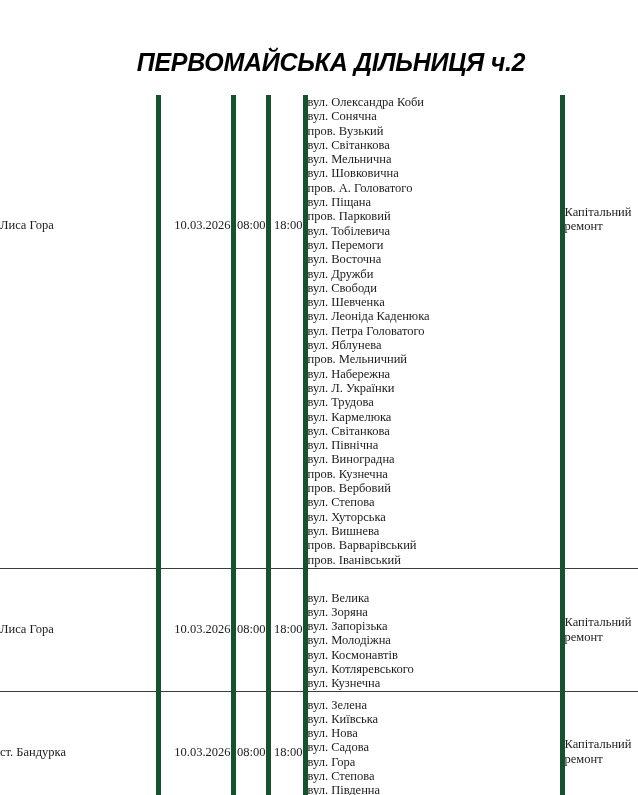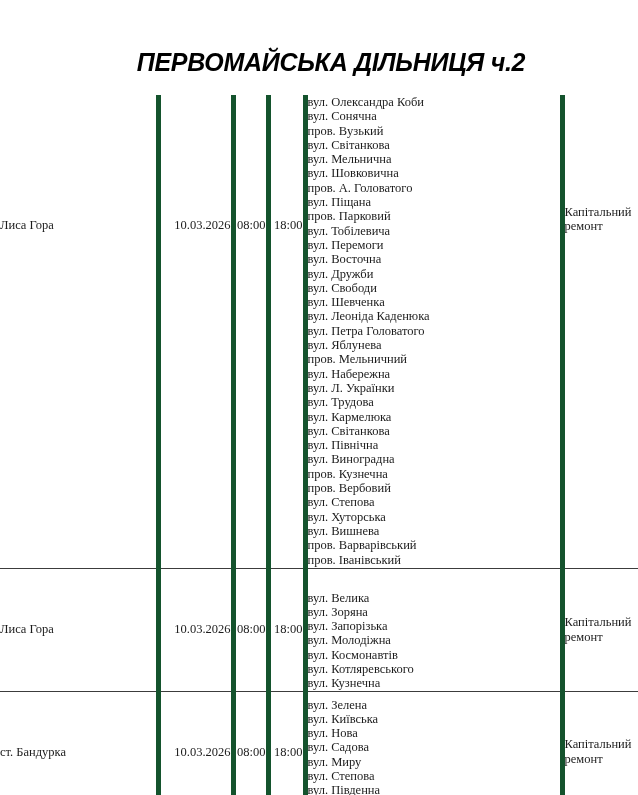--- a/index.html
+++ b/index.html
@@ -165,21 +165,21 @@
       <tr class="row-3">
         <td class="cell-location">ст. Бандурка</td>
         <td class="cell-date">10.03.2026</td>
         <td class="cell-start">08:00</td>
         <td class="cell-end">18:00</td>
         <td class="cell-streets">
             <div class="street-line">вул. Зелена</div>
             <div class="street-line">вул. Київська</div>
             <div class="street-line">вул. Нова</div>
             <div class="street-line">вул. Садова</div>
-            <div class="street-line">вул. Миру</div>
+            <div class="street-line">вул. Гора</div>
             <div class="street-line">вул. Степова</div>
             <div class="street-line">вул. Південна</div>
             <div class="street-line">вул. Перевалочна</div>
           </td>
         <td class="cell-work last-col">Капітальний ремонт</td>
       </tr>
 
     </tbody>
   </table>
 </div>

